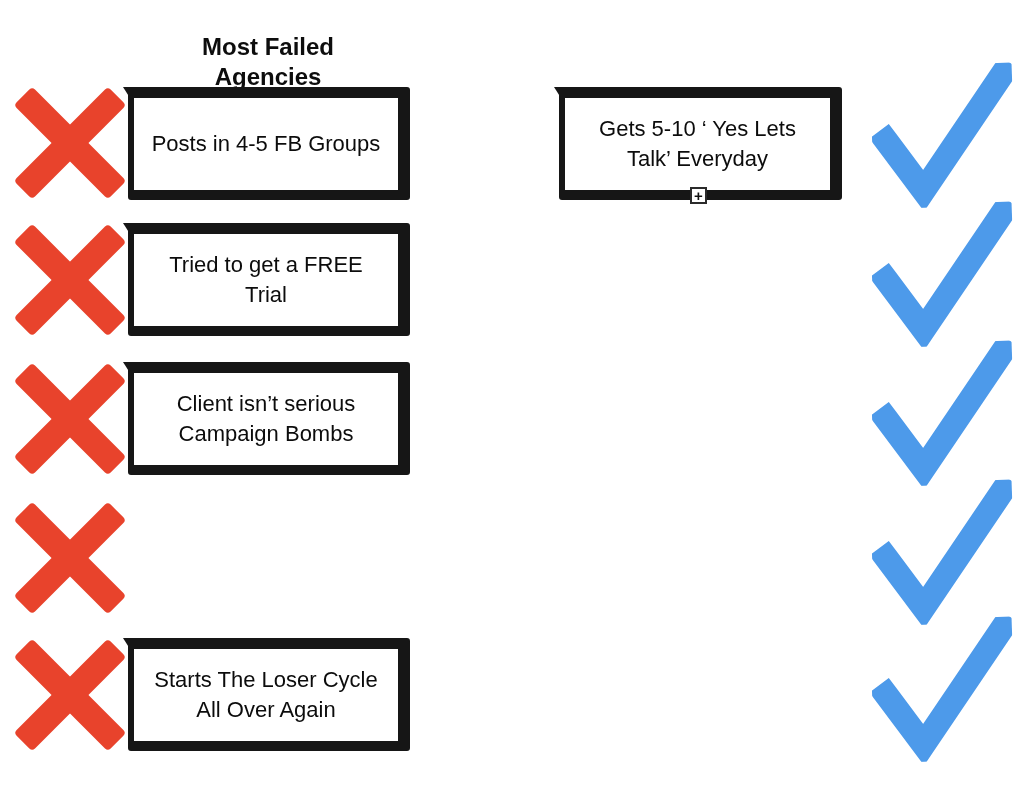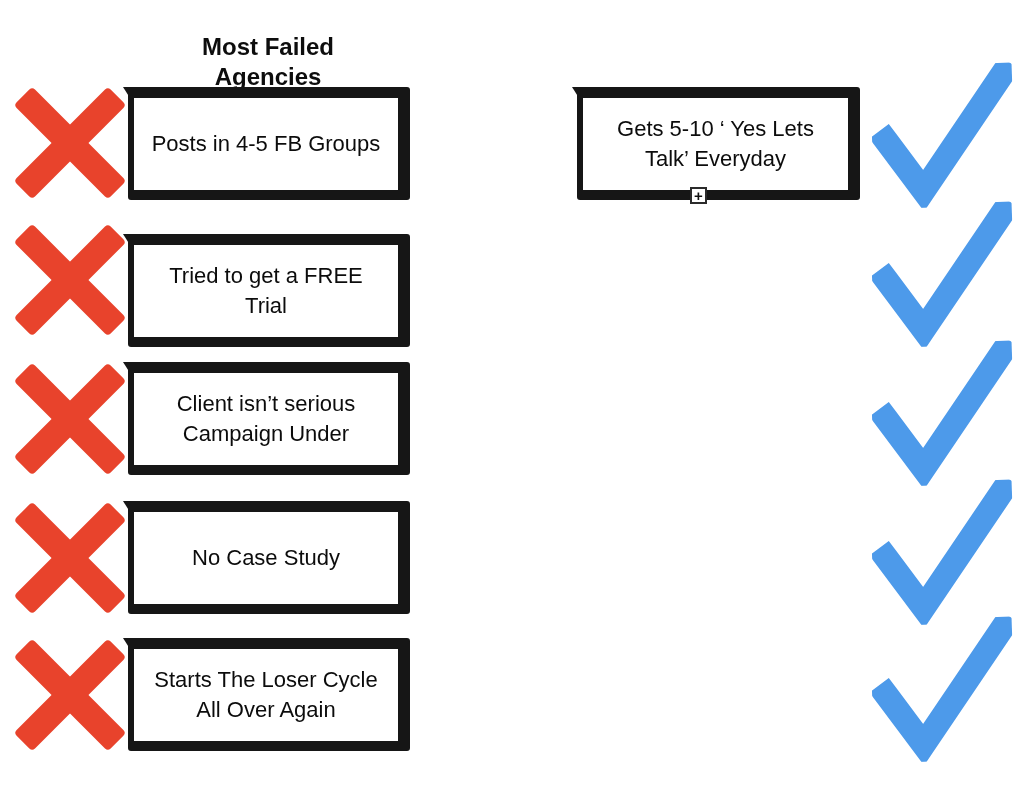--- a/index.html
+++ b/index.html
@@ -18,21 +18,21 @@
     position:absolute; height:113px; box-sizing:border-box;
     background:#ffffff;
     border:solid #161616;
     border-width:11px 12px 10px 6px;
     border-radius:3px;
     display:flex; align-items:center; justify-content:center;
     text-align:center; padding:0 16px;
     font-size:22px; line-height:1.35; color:#0c0c0c;
   }
   .item-box.failed { left:128px; width:282px; }
-  .item-box.work   { left:577px; width:283px;justify-content:center; }
+  .item-box.work   { left:559px; width:283px;justify-content:center; }
   
   .item-box::before {
     content:""; position:absolute; left:-11px; top:-11px;
     border-top:11px solid #161616; border-left:7px solid transparent;
     width:8px; height:0;
   }
 
   .x-mark { position:absolute; left:18px; width:104px; height:104px; }
   .x-mark .bar {
     position:absolute; left:50%; top:50%; width:133px; height:26px;
@@ -75,48 +75,45 @@
   <div class="check-mark" style="top:65px">
     <svg viewBox="0 0 100 100">
         <polyline points="10,52 35,88 94,7" fill="none" stroke-width="17" stroke-linecap="square" stroke-linejoin="miter" stroke="#4D9AEA"></polyline>
       </svg>
   </div>
 
   <div class="x-mark" style="top:228px">
     <div class="bar a"></div>
     <div class="bar b"></div>
   </div>
-  <div class="item-box failed" style="top:234px">
+  <div class="item-box failed" style="top:223px">
     <span>Tried to get a FREE Trial</span>
   </div>
   <div class="check-mark" style="top:204px">
     <svg viewBox="0 0 100 100">
         <polyline points="10,52 35,88 94,7" fill="none" stroke-width="17" stroke-linecap="square" stroke-linejoin="miter" stroke="#4D9AEA"></polyline>
       </svg>
   </div>
 
   <div class="x-mark" style="top:367px">
     <div class="bar a"></div>
     <div class="bar b"></div>
   </div>
   <div class="item-box failed" style="top:362px">
-    <span>Client isn’t serious Campaign Under</span>
+    <span>Client isn’t serious Campaign Bombs</span>
   </div>
   <div class="check-mark" style="top:343px">
     <svg viewBox="0 0 100 100">
         <polyline points="10,52 35,88 94,7" fill="none" stroke-width="17" stroke-linecap="square" stroke-linejoin="miter" stroke="#4D9AEA"></polyline>
       </svg>
   </div>
 
   <div class="x-mark" style="top:506px">
     <div class="bar a"></div>
     <div class="bar b"></div>
-  </div>
-  <div class="item-box failed" style="top:501px">
-    <span>No Case Study</span>
   </div>
   <div class="check-mark" style="top:482px">
     <svg viewBox="0 0 100 100">
         <polyline points="10,52 35,88 94,7" fill="none" stroke-width="17" stroke-linecap="square" stroke-linejoin="miter" stroke="#4D9AEA"></polyline>
       </svg>
   </div>
 
   <div class="x-mark" style="top:643px">
     <div class="bar a"></div>
     <div class="bar b"></div>

